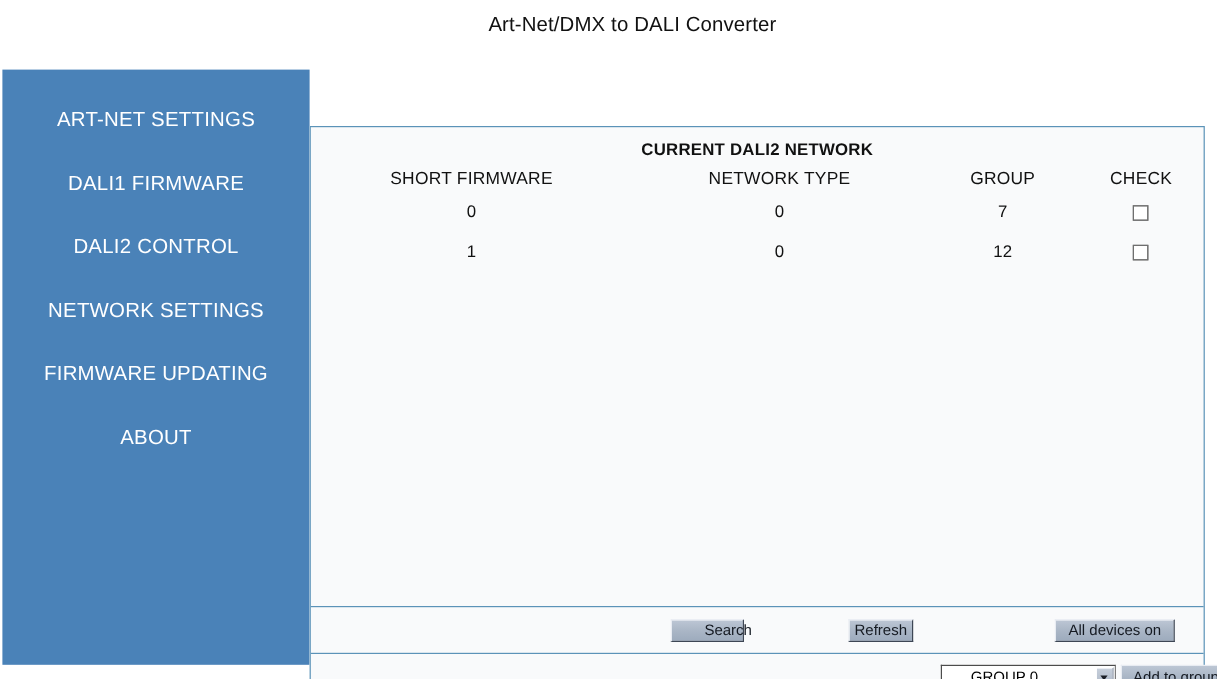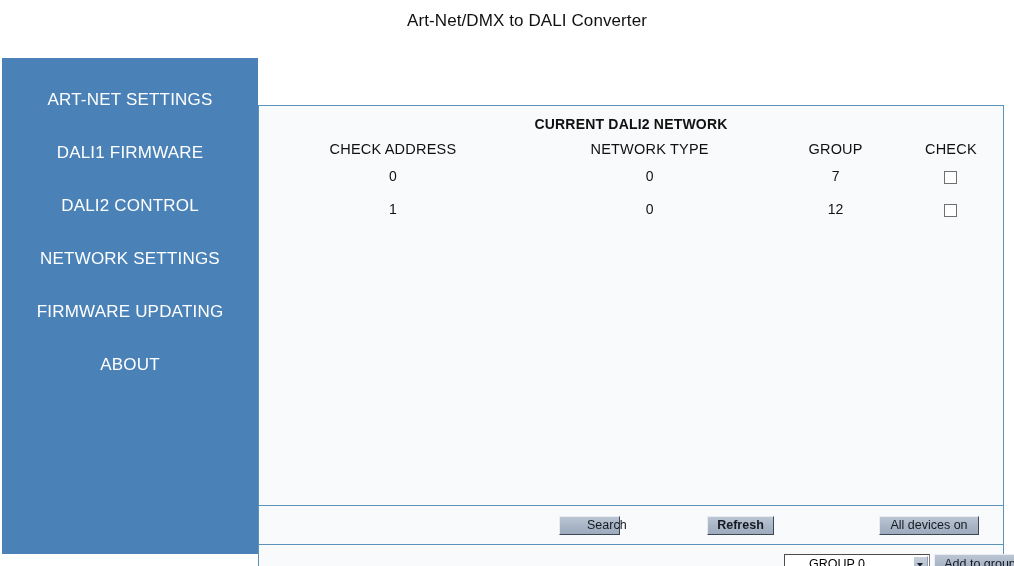--- a/index.html
+++ b/index.html
@@ -155,21 +155,21 @@
     height: 19px;
     line-height: 17px;
     text-align: center;
     cursor: pointer;
     box-sizing: border-box;
     padding: 0;
   }
 
   
   #btn-search      { left: 300px; top: 10px; width: 61px; padding-left: 27px; }
-  #btn-refresh     { left: 448px; top: 10px; width: 67px; font-weight: bold; }
+  #btn-refresh     { left: 448px; top: 10px; width: 54px; }
   #btn-all-on      { left: 620px; top: 10px; width: 100px; }
 
   
   .sel {
     position: absolute;
     top: 9px;
     height: 20px;
     background: #ffffff;
     border: 1px solid #7b7b7b;
     border-top-color: #4c4c4c;
@@ -229,21 +229,21 @@
 
     <table id="device-table">
       <colgroup>
         <col class="c-short">
           <col class="c-type">
           <col class="c-group">
           <col class="c-check">
       </colgroup>
       <thead>
         <tr>
-          <th>CHECK ADDRESS</th>
+          <th>SHORT FIRMWARE</th>
           <th>NETWORK TYPE</th>
           <th>GROUP</th>
           <th>CHECK</th>
         </tr>
       </thead>
       <tbody>
         <tr>
           <td>0</td>
           <td>0</td>
           <td>7</td>

